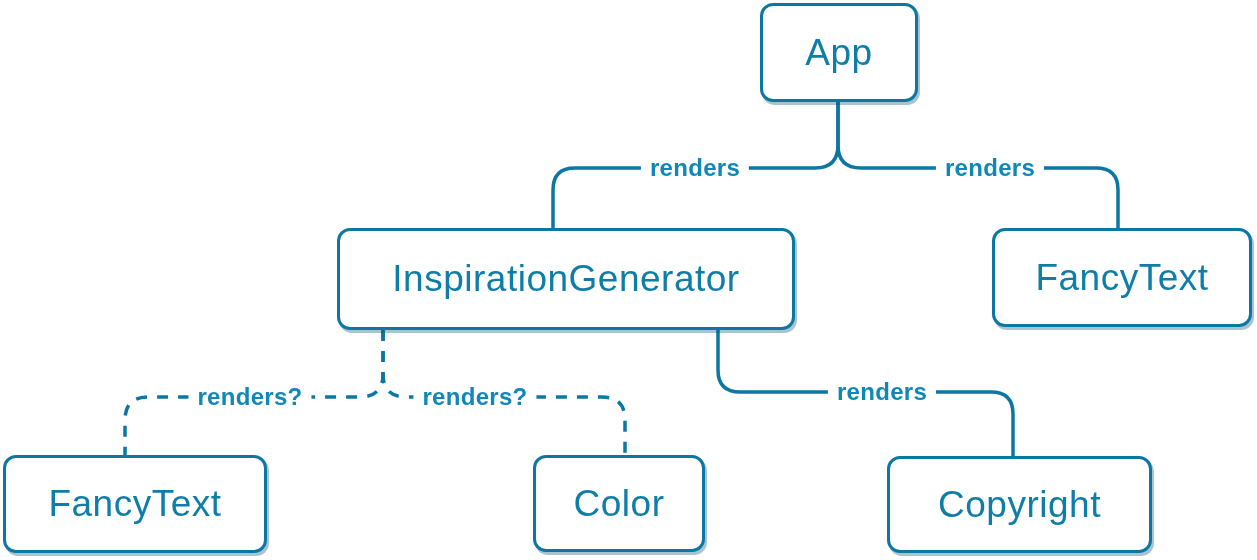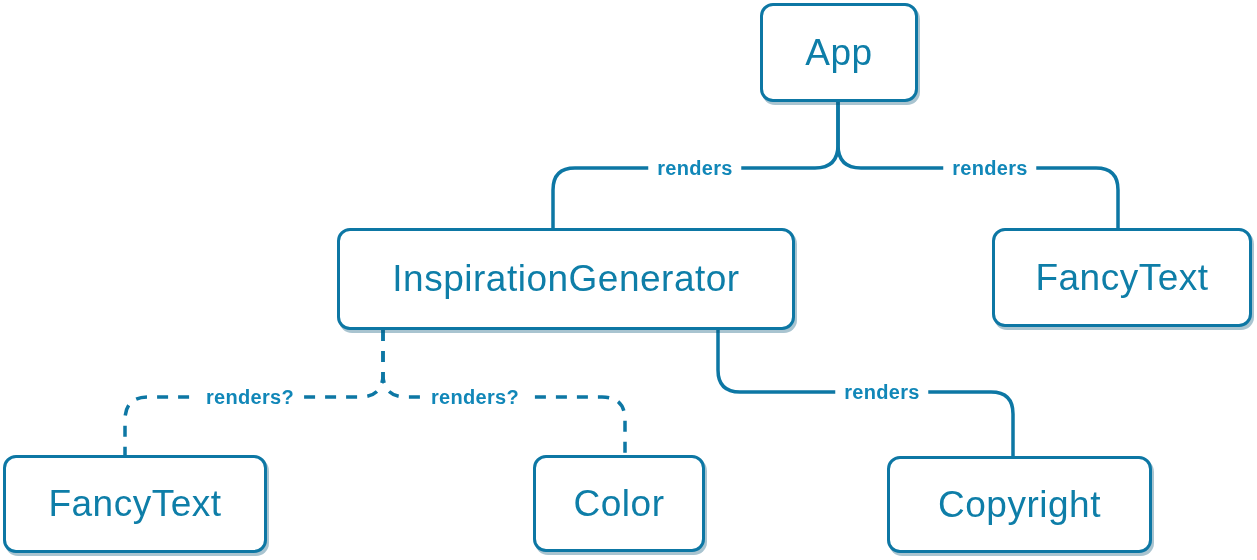--- a/index.html
+++ b/index.html
@@ -51,21 +51,21 @@
     font-weight: 500;
     letter-spacing: 0.5px;
     white-space: nowrap;
   }
   .edge-label {
     position: absolute;
     transform: translate(-50%, -50%);
     background: var(--bg);
     padding: 1px 9px;
     color: var(--label-text);
-    font-size: 20px;
+    font-size: 24px;
     font-weight: 700;
     letter-spacing: 0.3px;
     white-space: nowrap;
   }
 </style>
 </head>
 <body>
 
 <div class="canvas">
 

